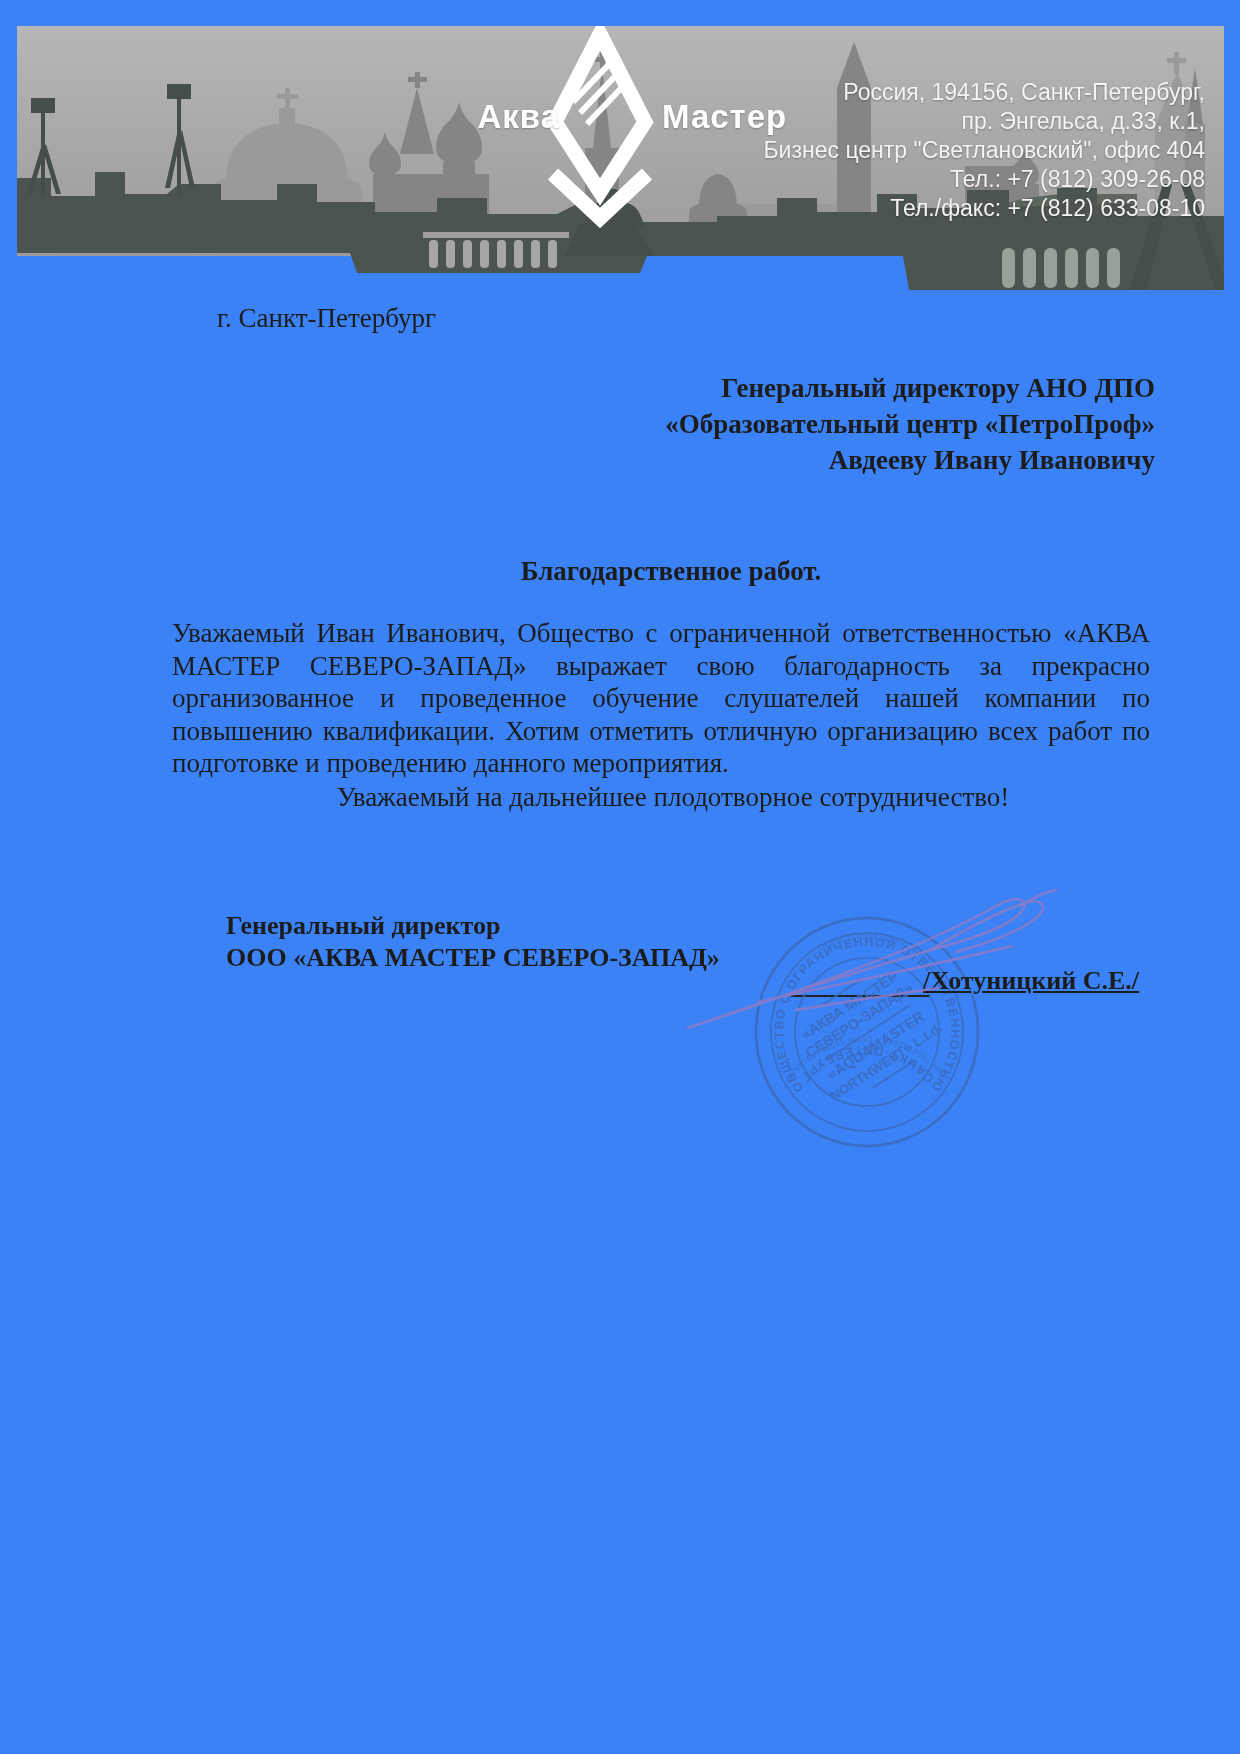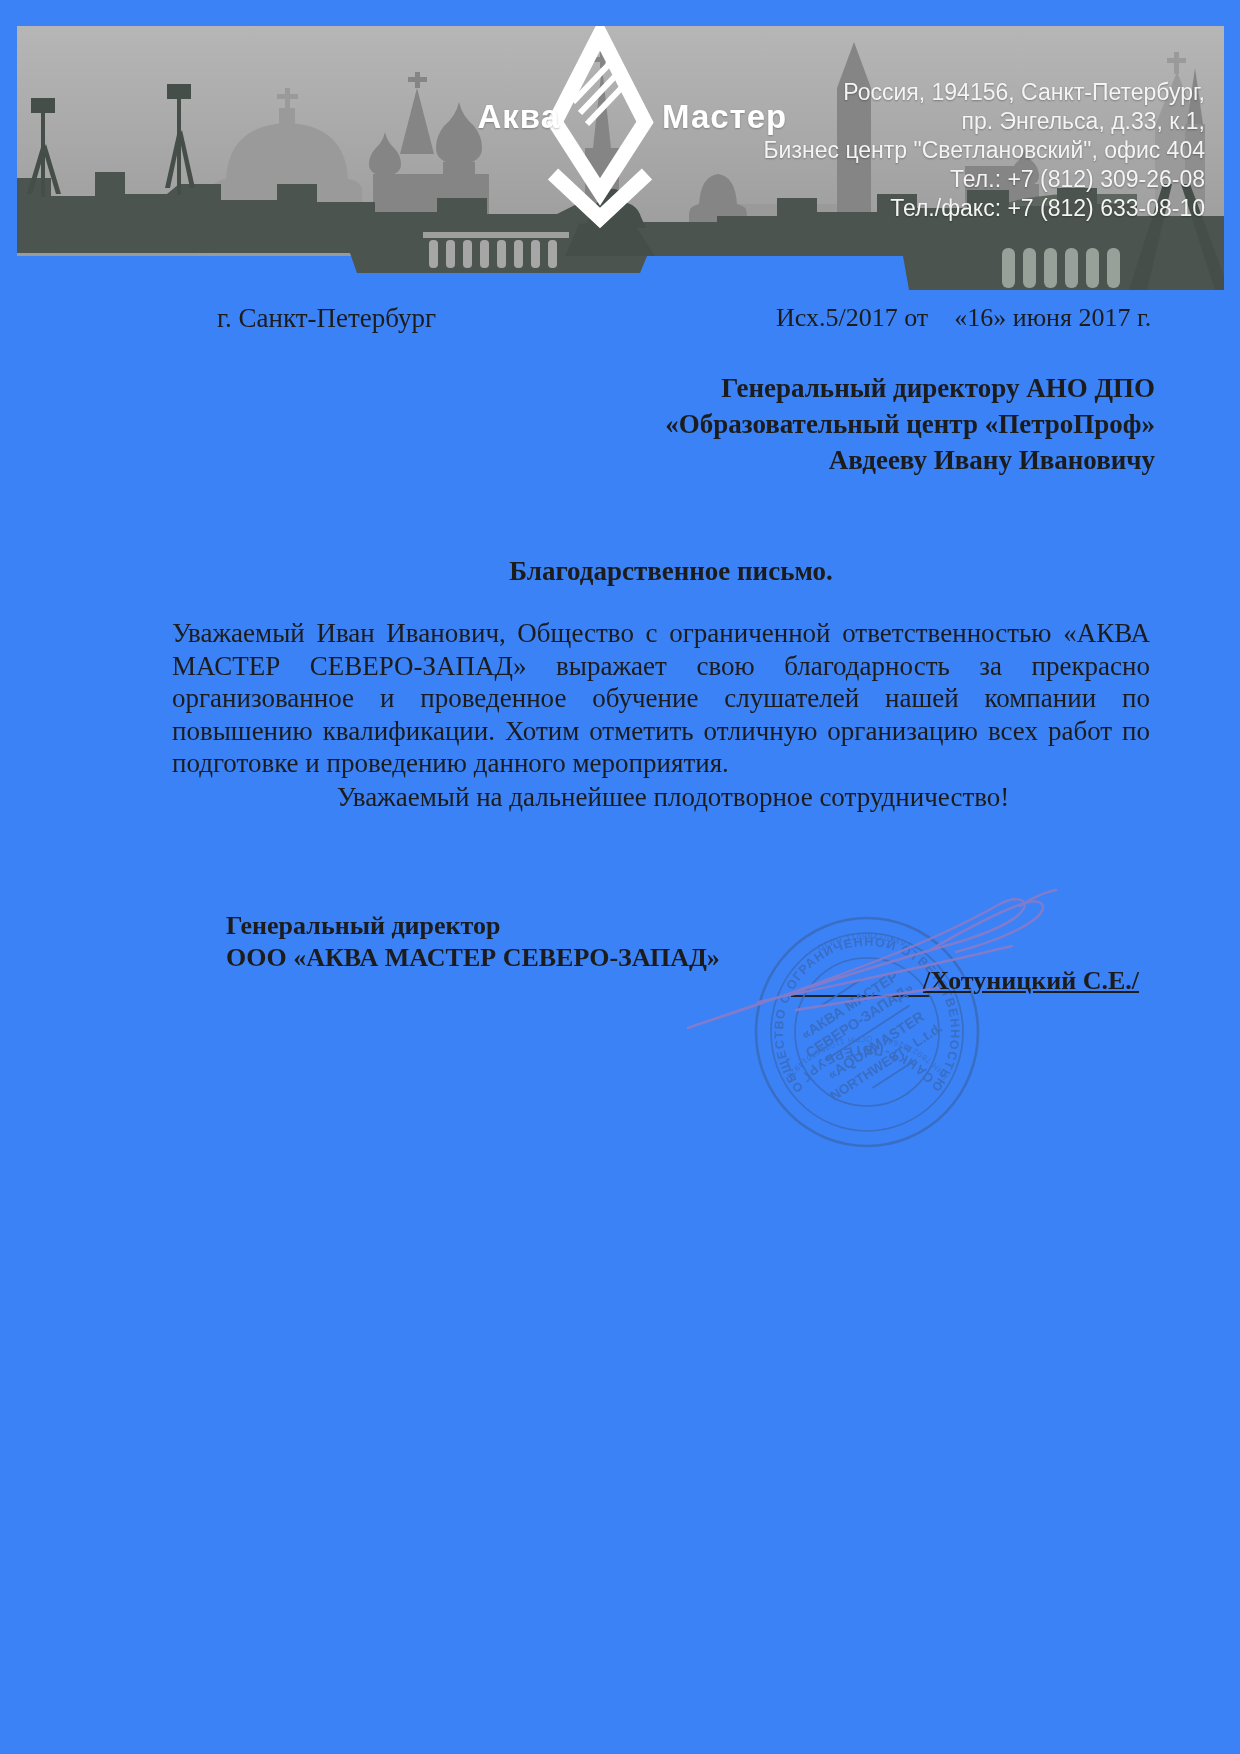--- a/index.html
+++ b/index.html
@@ -152,31 +152,28 @@
     <div class="contact">
       <div>Россия, 194156, Санкт-Петербург,</div>
       <div>пр. Энгельса, д.33, к.1,</div>
       <div>Бизнес центр "Светлановский", офис 404</div>
       <div>Тел.: +7 (812) 309-26-08</div>
       <div>Тел./факс: +7 (812) 633-08-10</div>
     </div>
   </div>
 
   <div class="meta-city">г. Санкт-Петербург</div>
-  <div class="meta-ref">
-    <span>Исх.5/2017 от</span><span class="gap"></span><span>«16» июня 2017 г.</span>
-  </div>
 
   <div class="recipient">
     <div>Генеральный директору АНО ДПО</div>
     <div>«Образовательный центр «ПетроПроф»</div>
     <div>Авдееву Ивану Ивановичу</div>
   </div>
 
-  <div class="title">Благодарственное письмо.</div>
+  <div class="title">Благодарственное работ.</div>
   <div class="body-par">Уважаемый Иван Иванович, Общество с ограниченной ответственностью «АКВА МАСТЕР СЕВЕРО-ЗАПАД» выражает свою благодарность за прекрасно организованное и проведенное обучение слушателей нашей компании по повышению квалификации. Хотим отметить отличную организацию всех работ по подготовке и проведению данного мероприятия.</div>
   <div class="closing">Уважаемый на дальнейшее плодотворное сотрудничество!</div>
 
   <div class="signoff">
     <div>Генеральный директор</div>
     <div>ООО «АКВА МАСТЕР СЕВЕРО-ЗАПАД»</div>
   </div>
 
   <div class="sig-line"></div>
 

